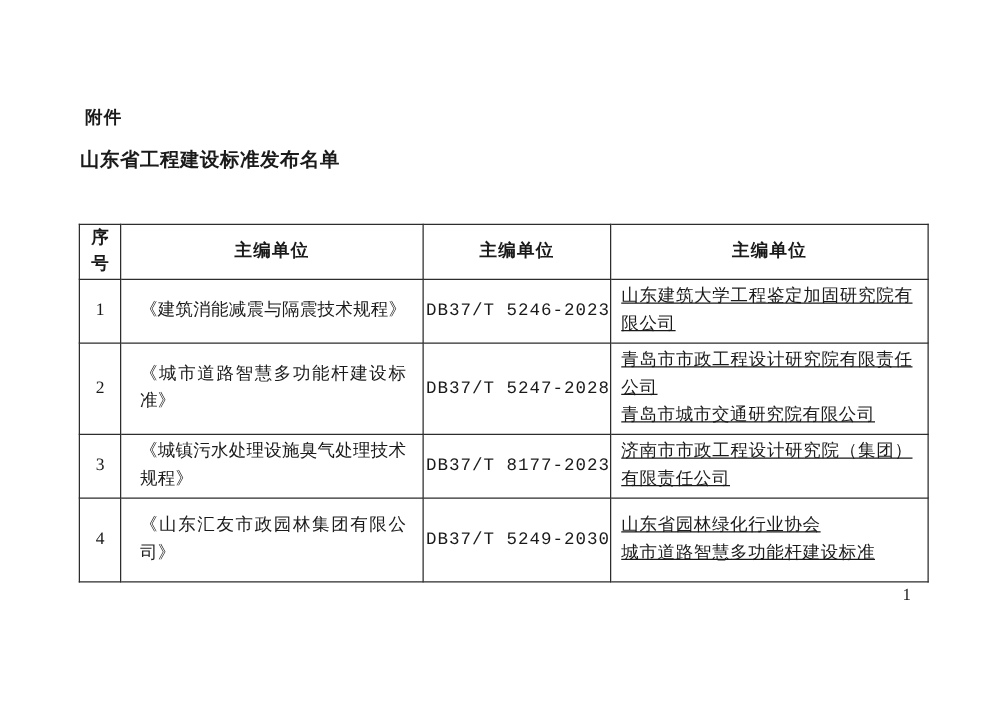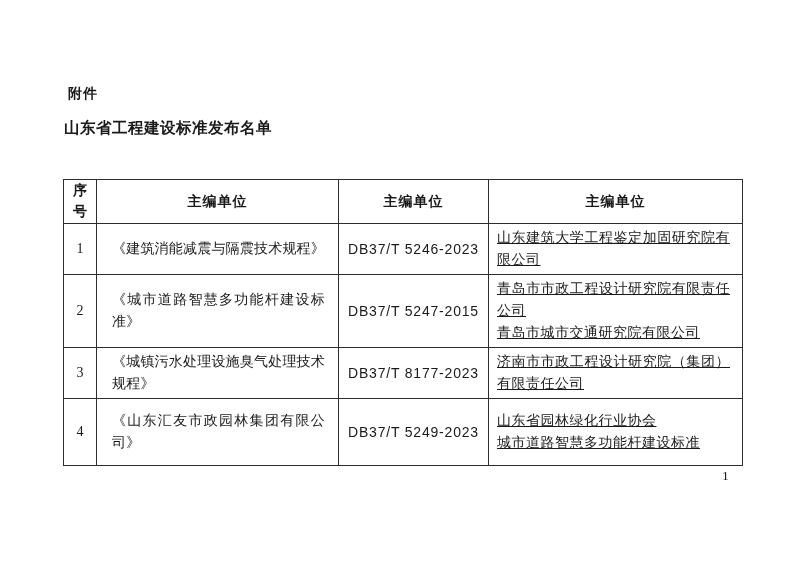--- a/index.html
+++ b/index.html
@@ -72,22 +72,22 @@
   td.name {
     text-align: justify;
     text-justify: inter-character;
     padding: 2px 13px 2px 15px;
     letter-spacing: 0.2px;
     word-break: normal;
     line-break: normal;
     margin-left: 24px;
   }
   td.code {
-    text-align: center;
-    font-family: Liberation Sans, sans-serif;
+    text-align: right;
+    font-family: Liberation Mono, monospace;
     letter-spacing: 0.8px;
     white-space: nowrap;
   }
   td.unit {
     text-align: justify;
     text-justify: inter-character;
     padding: 3px 12px 3px 8px;
     letter-spacing: 0.5px;
     line-height: 23px;
     text-decoration: underline;
@@ -132,40 +132,40 @@
         <td class="name">《建筑消能减震与隔震技术规程》</td>
         <td class="code">DB37/T 5246-2023</td>
         <td class="unit">
           <span class="org">山东建筑大学工程鉴定加固研究院有限公司</span>
         </td>
       </tr>
 
       <tr class="r2">
         <td class="no">2</td>
         <td class="name">《城市道路智慧多功能杆建设标准》</td>
-        <td class="code">DB37/T 5247-2015</td>
+        <td class="code">DB37/T 5247-2028</td>
         <td class="unit">
           <span class="org">青岛市市政工程设计研究院有限责任公司</span>
           <span class="org">青岛市城市交通研究院有限公司</span>
         </td>
       </tr>
 
       <tr class="r3">
         <td class="no">3</td>
         <td class="name">《城镇污水处理设施臭气处理技术规程》</td>
         <td class="code">DB37/T 8177-2023</td>
         <td class="unit">
           <span class="org">济南市市政工程设计研究院（集团）有限责任公司</span>
         </td>
       </tr>
 
       <tr class="r4">
         <td class="no">4</td>
         <td class="name">《山东汇友市政园林集团有限公司》</td>
-        <td class="code">DB37/T 5249-2023</td>
+        <td class="code">DB37/T 5249-2030</td>
         <td class="unit">
           <span class="org">山东省园林绿化行业协会</span>
           <span class="org">城市道路智慧多功能杆建设标准</span>
         </td>
       </tr>
     </tbody>
   </table>
 
   <div class="page-number">1</div>
 

